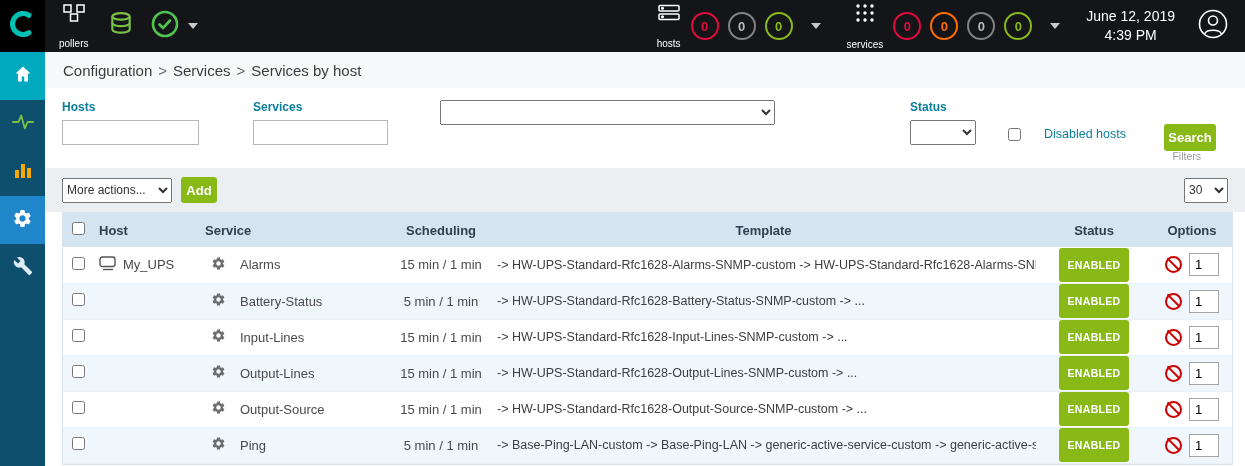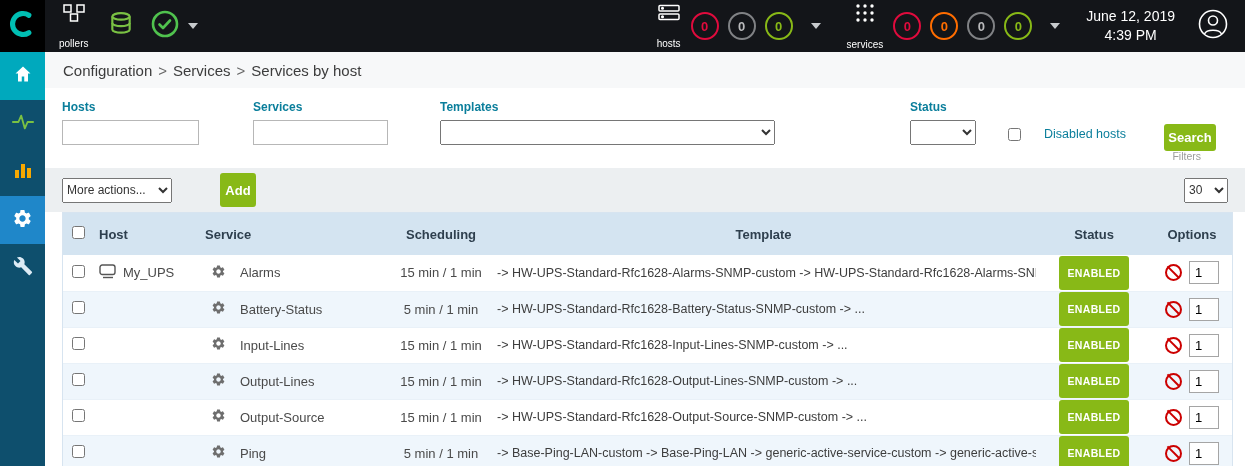--- a/index.html
+++ b/index.html
@@ -53,27 +53,27 @@
   .f-status { margin-right:32px; }
   .f-status select { width:66px; }
   .f-disabled { margin-top:27px; display:flex; align-items:center; gap:3px; margin-right:38px; }
   .f-disabled label { font-size:12.5px; font-weight:normal; color:#0a7e9b;margin-left:20px; }
   .btn-green { background:#88b917; color:#fff; border:none; border-radius:3px; font-weight:bold; font-size:13px; cursor:pointer; }
   .search-btn { margin-top:24px; width:52px; height:27px; }
   .filters-note { position:absolute; right:44px; top:62px; font-size:10.5px; color:#9b9b9b; }
 
   .actionsbar { height:44px; background:#eceff1; display:flex; align-items:center; padding:0 17px; gap:9px; }
   .more-actions { width:110px; }
-  .add-btn { width:36px; height:34px;margin-left:39px; }
+  .add-btn { width:36px; height:26px; }
   .pagesize { margin-left:auto; width:44px; }
 
   
   .tablewrap { margin:0 12px 0 17px; border:1px solid #d7e4f0; }
   table { width:100%; border-collapse:collapse; table-layout:fixed; }
-  thead th { background:#d4e4f1; height:42px; font-size:13px; color:#2e3f4e; font-weight:bold; text-align:left; padding:8px 6px; }
+  thead th { background:#d4e4f1; height:34px; font-size:13px; color:#2e3f4e; font-weight:bold; text-align:left; padding:8px 6px; }
   th.center, td.center { text-align:center; }
   tbody td { height:36px; font-size:13px; color:#4a4a4a; padding:0 6px; border-bottom:1px solid #e9f1f8; }
   tbody tr:nth-child(even) td { background:#eff6fc; }
   td.tpl { font-size:12.5px; color:#3d3d3d; white-space:nowrap; overflow:hidden; }
   .hostcell { display:flex; align-items:center; gap:6px; }
   .svccell { display:flex; align-items:center; gap:14px; padding-left:6px; }
   .svc-name, .host-name { cursor:pointer; }
   .badge { display:inline-block; background:#88b917; color:#fff; font-size:10.5px; font-weight:bold; padding:11px 9px; border-radius:3px; letter-spacing:.3px; }
   .optcell { display:flex; align-items:center; justify-content:center; gap:7px; }
   .no-entry { width:17px; height:17px; border:2.5px solid #cc0000; border-radius:50%; position:relative; cursor:pointer; flex:0 0 17px; }
@@ -241,21 +241,20 @@
   <section class="filterbar">
     <div class="fblock f-hosts">
       <span class="flabel">Hosts</span>
       <input class="ftext" type="text" value="" style="">
     </div>
     <div class="fblock f-services">
       <span class="flabel">Services</span>
       <input class="ftext" type="text" value="" style="">
     </div>
     <div class="fblock f-templates">
-      <span class="flabel">Templates</span>
       <select><option></option></select>
     </div>
     <div class="fblock f-status">
       <span class="flabel">Status</span>
       <select><option></option></select>
     </div>
     <div class="f-disabled">
       <input type="checkbox" id="disabled-hosts" style="">
       <label for="disabled-hosts">Disabled hosts</label>
     </div>

